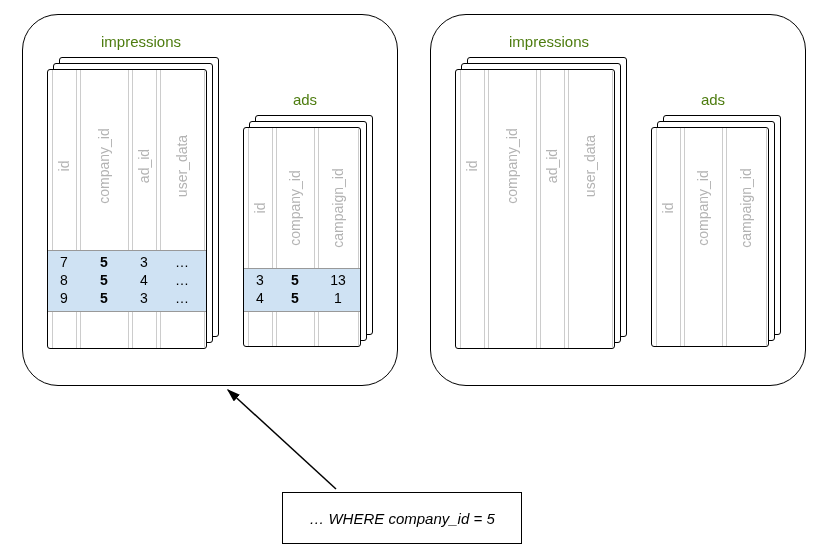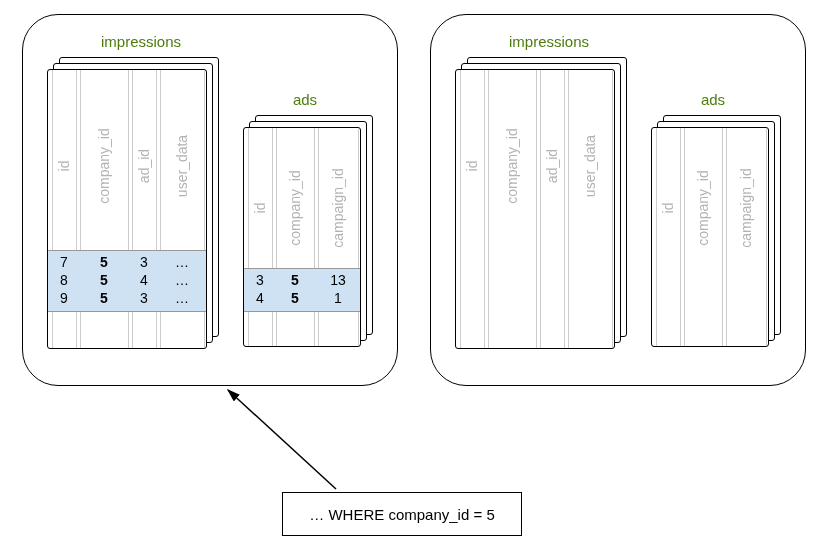--- a/index.html
+++ b/index.html
@@ -186,15 +186,15 @@
 
 <svg class="arrow" style="left:0; top:0; width:826px; height:556px;">
   <defs>
     <marker id="ah" markerWidth="10" markerHeight="10" refX="8" refY="3" orient="auto">
       <path d="M0,0 L9,3 L0,6 Z" fill="#000"></path>
     </marker>
   </defs>
   <line x1="336" y1="489" x2="228" y2="390" stroke="#000" stroke-width="1.5" marker-end="url(#ah)"></line>
 </svg>
 
-<div class="query-box" style="left:282px; top:492px; width:240px; height:44px;">
+<div class="query-box" style="left:282px; top:492px; width:240px; height:52px;font-style:italic;">
   <span>… WHERE company_id = 5</span>
 </div>
 
 </body></html>

